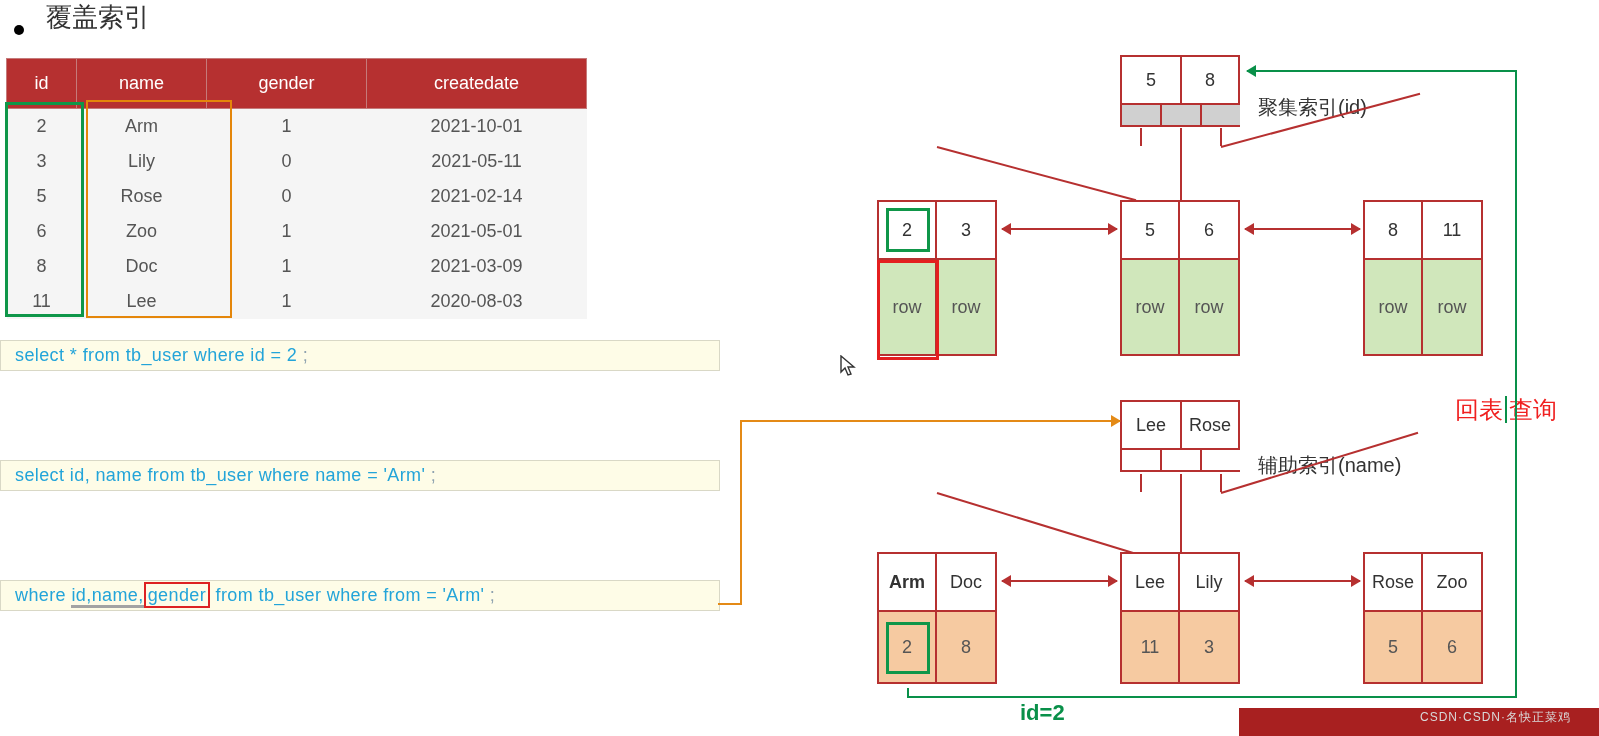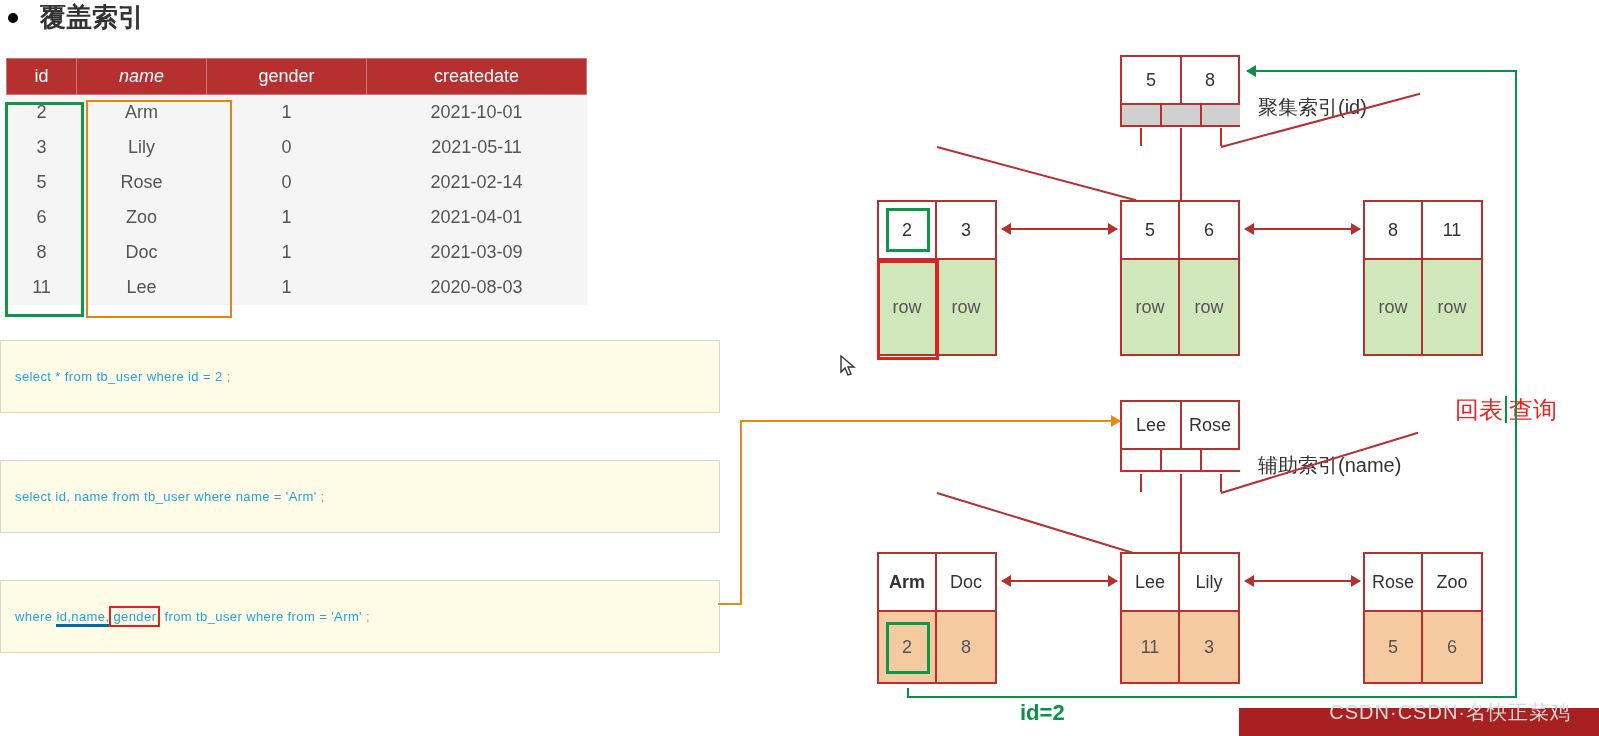--- a/index.html
+++ b/index.html
@@ -1,40 +1,40 @@
 <!DOCTYPE html>
 <html><head>
 <meta charset="utf-8">
 <style>
   * { box-sizing: border-box; margin:0; padding:0; }
   body { width:1599px; height:736px; background:#fff; font-family:"Microsoft YaHei","PingFang SC",Arial,sans-serif; position:relative; overflow:hidden; }
 
   
-  .heading { position:absolute; left:8px; top:0; display:flex; align-items:center;font-weight:bold; }
+  .heading { position:absolute; left:14px; top:0; display:flex; align-items:flex-end; }
   .heading .dot { width:10px; height:10px; border-radius:50%; background:#000; margin-right:22px; }
   .heading .text { font-size:26px; color:#333; }
 
   .tbl { position:absolute; left:6px; top:58px; border-collapse:collapse; font-size:18px; }
-  .tbl th { background:#b63030; color:#fff; font-weight:400; padding:7px 18px; border:1px solid #c57a7a; }
+  .tbl th { background:#b63030; color:#fff; font-weight:400; padding:14px 18px; border:1px solid #c57a7a; }
   .tbl td { background:#f5f5f5; color:#555; text-align:center; padding:7px 18px; border:0; }
   .tbl th.col-id   { width:70px; }
-  .tbl th.col-name { width:130px;font-style:italic; }
+  .tbl th.col-name { width:130px; }
   .tbl th.col-gender { width:160px; }
   .tbl th.col-date   { width:220px;text-align:center; }
 
   
   .idBox   { position:absolute; left:5px;  top:102px; width:79px;  height:215px; border:3px solid #0f9649; pointer-events:none; }
   .nameBox { position:absolute; left:86px; top:100px; width:146px; height:218px; border:2px solid #e4860a; pointer-events:none; }
 
-  .sql { position:absolute; left:0; width:720px; background:#fefce7; border:1px solid #d9d8c6; color:#23a4d9; font-size:13px; padding:28px 14px; letter-spacing:.4px; }
+  .sql { position:absolute; left:0; width:720px; background:#fefce7; border:1px solid #d9d8c6; color:#23a4d9; font-size:18px; padding:4px 14px; letter-spacing:.4px; }
   .sql .grey { color:#8ea2af; }
   .sql1 { top:340px; }
   .sql2 { top:460px; }
   .sql3 { top:580px; }
-  .sql3 .uline { border-bottom:3px solid #0369a1; }
+  .sql3 .uline { border-bottom:3px solid #a3a3a3; }
   .sql3 .box   { border:2px solid #d22; padding:1px 2px; }
   .node { position:absolute; border:2px solid #b63030; background:#fff; display:flex; align-items:center; justify-content:center; font-size:18px; color:#333; }
   .leaf { display:flex; flex-direction:column; }
   .leaf .keys, .leaf .rows { display:flex; }
   .leaf .k  { width:60px; height:60px; border-right:2px solid #b63030; display:flex; align-items:center; justify-content:center; }
   .leaf .k:last-child { border-right:0; }
   .leaf .rows .k { background:#d0e7bb; height:96px; color:#555; }
   .leaf.orange .rows .k { background:#f6caa1; height:72px; }
   .root .k, .mid .k { width:60px; height:50px; border:2px solid #b63030; border-right:0; display:flex; align-items:center; justify-content:center; }
   .root .k:last-child, .mid .k:last-child { border-right:2px solid #b63030; }
@@ -63,21 +63,21 @@
 
   .lnO { background:#e48a16; }
   .lnO.arrR::after{ border-left-color:#e48a16; }
   .lnG { background:#099049; }
   .lnG.arrL::before{ border-right-color:#099049; }
 
   
   .hiGreen { position:absolute; border:3px solid #0f9649; pointer-events:none; }
   .hiRed   { position:absolute; border:3px solid #e41f1f; pointer-events:none; }
 
-  .watermark { position:absolute; right:28px; bottom:10px; color:#d9d9d9; font-size:20px; letter-spacing:1px; }
+  .watermark { position:absolute; right:28px; bottom:10px; color:#d9d9d9; font-size:12px; letter-spacing:1px; }
   .redBar    { position:absolute; right:0; bottom:0; width:360px; height:28px; background:#a82020; }
 </style>
 </head>
 <body>
 
 <div class="heading">
   <div class="dot"></div>
   <div class="text">覆盖索引</div>
 </div>
 
@@ -104,21 +104,21 @@
   <tr>
         <td>5</td>
         <td>Rose</td>
         <td>0</td>
         <td>2021-02-14</td>
       </tr>
   <tr>
         <td>6</td>
         <td>Zoo</td>
         <td>1</td>
-        <td>2021-04-01</td>
+        <td>2021-05-01</td>
       </tr>
   <tr>
         <td>8</td>
         <td>Doc</td>
         <td>1</td>
         <td>2021-03-09</td>
       </tr>
   <tr>
         <td>11</td>
         <td>Lee</td>

